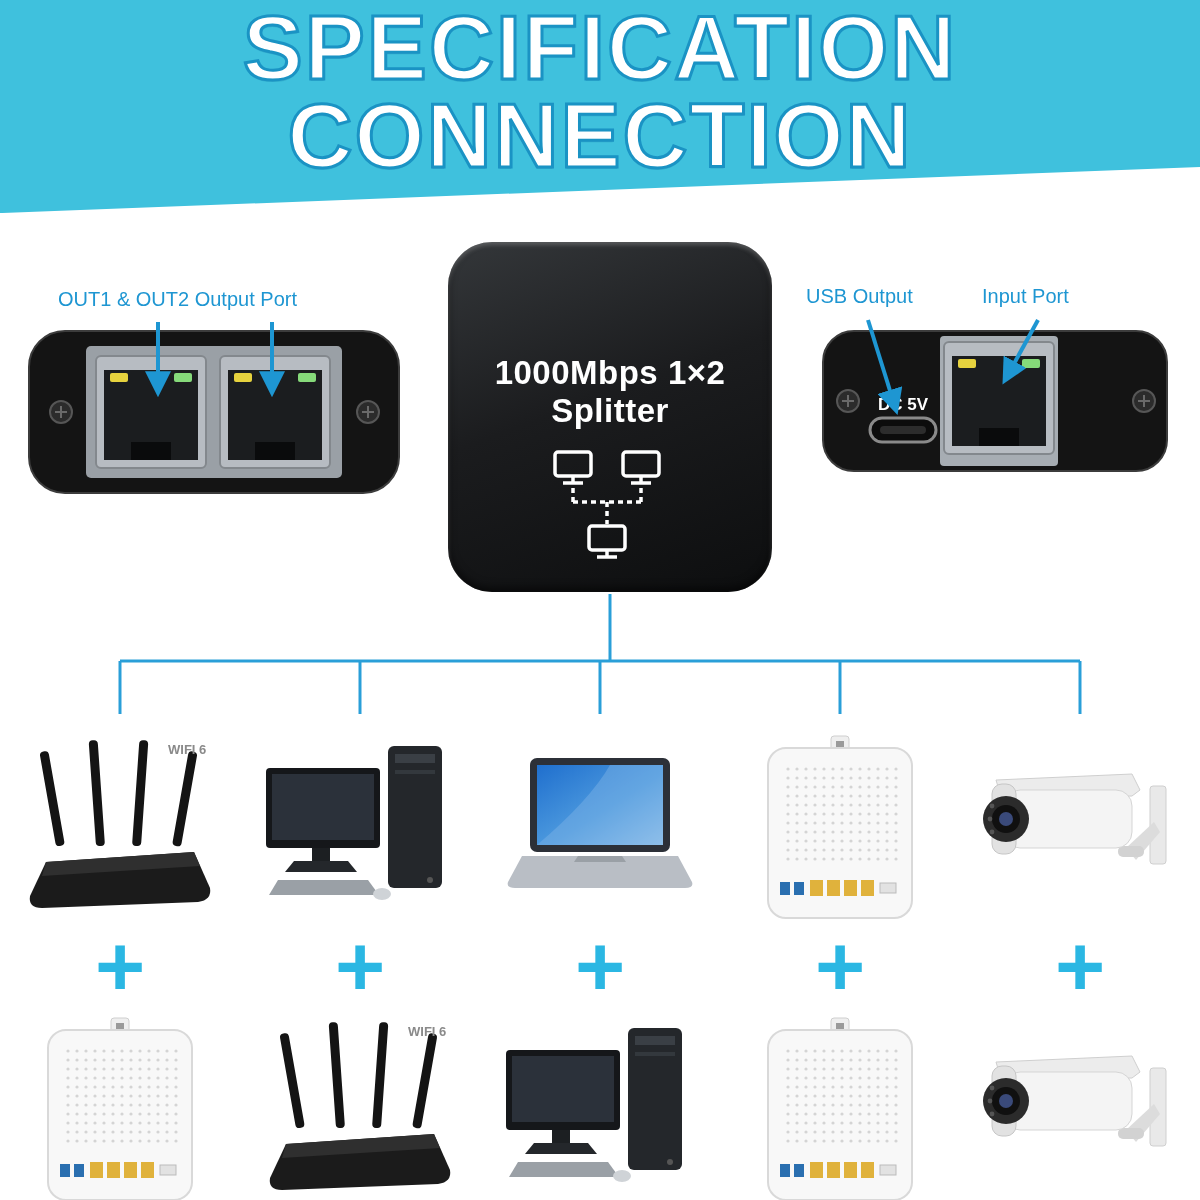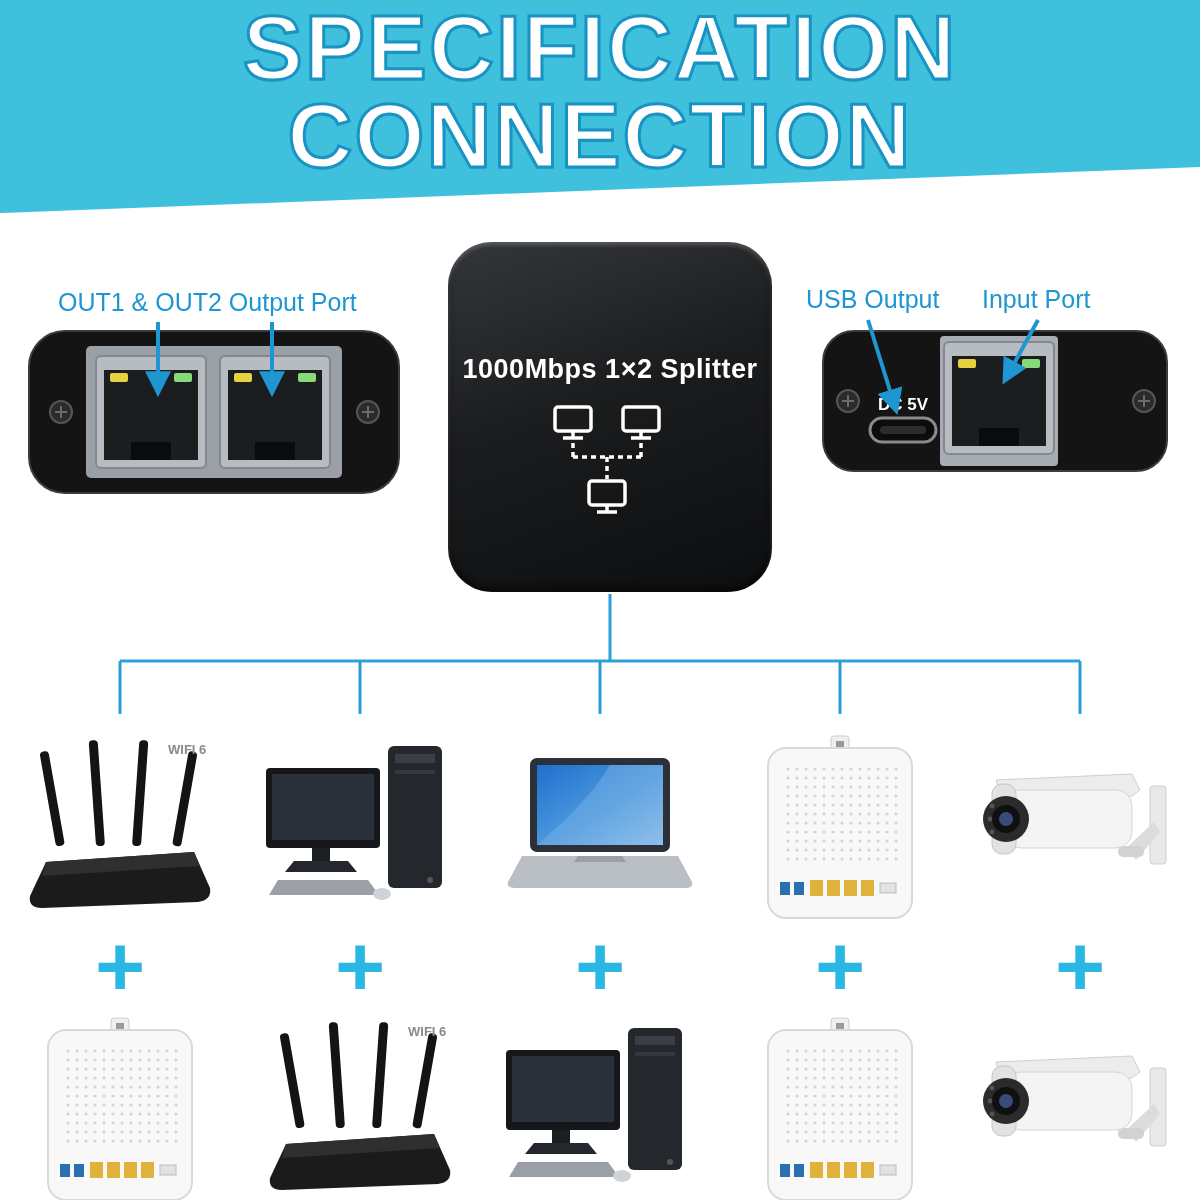--- a/index.html
+++ b/index.html
@@ -11,29 +11,29 @@
   .banner-shape{
     position:absolute;left:-55px;top:-72px;width:1310px;height:262px;
     background:#3fc1dd;border-radius:52px;transform:rotate(-2.2deg);
   }
   .banner-text{position:absolute;top:4px;left:0;right:0;text-align:center;color:#fff;font-weight:bold;}
   .banner-line{font-size:90px;line-height:0.98;letter-spacing:2px;
     -webkit-text-stroke:3px #1a93c4;
     text-shadow:0 2px 0 rgba(20,120,160,.25);}
 
   
-  .blue-label{position:absolute;color:#1e96d2;font-size:25px;white-space:nowrap;}
+  .blue-label{position:absolute;color:#1e96d2;font-size:20px;white-space:nowrap;}
 
   
   .splitter{
     position:absolute;left:448px;top:242px;width:324px;height:350px;border-radius:44px;
     background:linear-gradient(160deg,#34373a 0%,#1b1c1e 45%,#0d0e0f 100%);
     box-shadow:inset 0 3px 4px rgba(255,255,255,.22), inset 0 -4px 8px rgba(0,0,0,.6);
   }
-  .splitter-label{margin-top:112px;text-align:center;color:#fff;font-size:27px;font-weight:bold;letter-spacing:.5px;}
+  .splitter-label{margin-top:112px;text-align:center;color:#fff;font-size:33px;font-weight:bold;letter-spacing:.5px;}
   .topology{display:block;margin:18px auto 0 auto;}
 
   
   .faceplate{position:absolute;}
 
   
   .device-row{position:absolute;left:0;width:1200px;display:grid;grid-template-columns:repeat(5,1fr);justify-items:center;align-items:center;}
   .row1{top:726px;height:208px;}
   .row2{top:1012px;height:188px;overflow:hidden;}
   .plus-row{top:925px;height:82px;}

